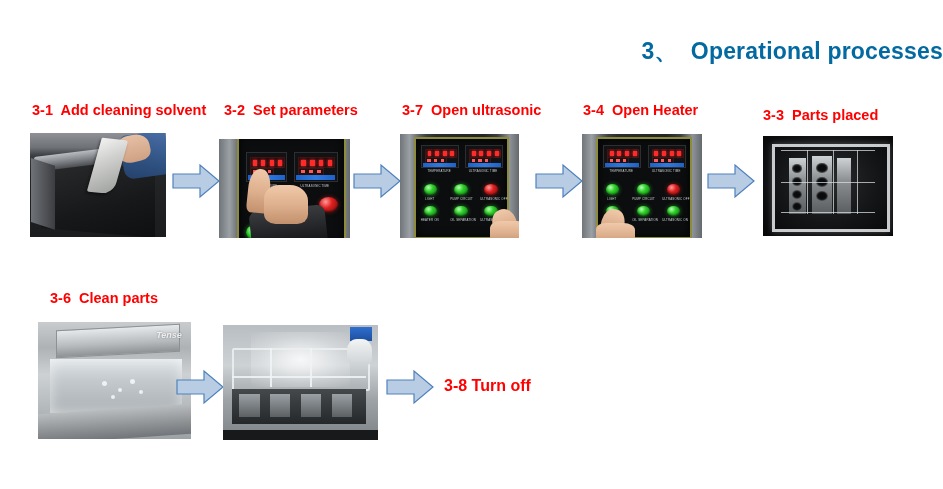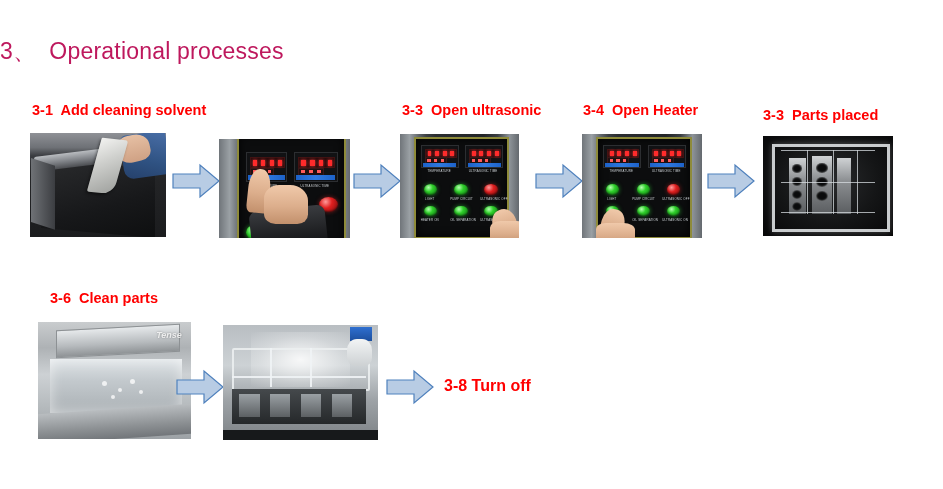--- a/index.html
+++ b/index.html
@@ -17,24 +17,24 @@
   #slide {
     position: relative;
     width: 943px;
     height: 489px;
   }
   .page-title {
     position: absolute;
     left: 0;
     top: 36px;
     width: 943px;
-    text-align: left;
+    text-align: right;
     font-size: 23px;
-    font-weight: normal;
-    color: #be185d;
+    font-weight: bold;
+    color: #0369a1;
     letter-spacing: 0.2px;
     white-space: pre;
   }
   .step-label {
     position: absolute;
     color: #ff0000;
     font-size: 14.5px;
     font-weight: bold;
     white-space: pre;
     line-height: 18px;
@@ -234,21 +234,22 @@
   }
 </style>
 </head>
 <body>
 
 <div id="slide">
 
   <div class="page-title">3、  Operational processes</div>
 
   <div class="step-label" style="left:32px; top:101px;">3-1  Add cleaning solvent</div>
-  <div class="step-label" style="left:402px; top:101px;">3-3  Open ultrasonic</div>
+  <div class="step-label" style="left:224px; top:101px;">3-2  Set parameters</div>
+  <div class="step-label" style="left:402px; top:101px;">3-7  Open ultrasonic</div>
   <div class="step-label" style="left:583px; top:101px;">3-4  Open Heater</div>
   <div class="step-label" style="left:763px; top:106px;">3-3  Parts placed</div>
 
   <div class="photo" style="left:30px; top:133px; width:136px; height:104px;">
     <div class="inner">
       <div class="p1-bg"></div>
       <div class="p1-tankface"></div>
       <div class="p1-rim"></div>
       <div class="p1-rim2"></div>
       <div class="p1-sleeve"></div>

